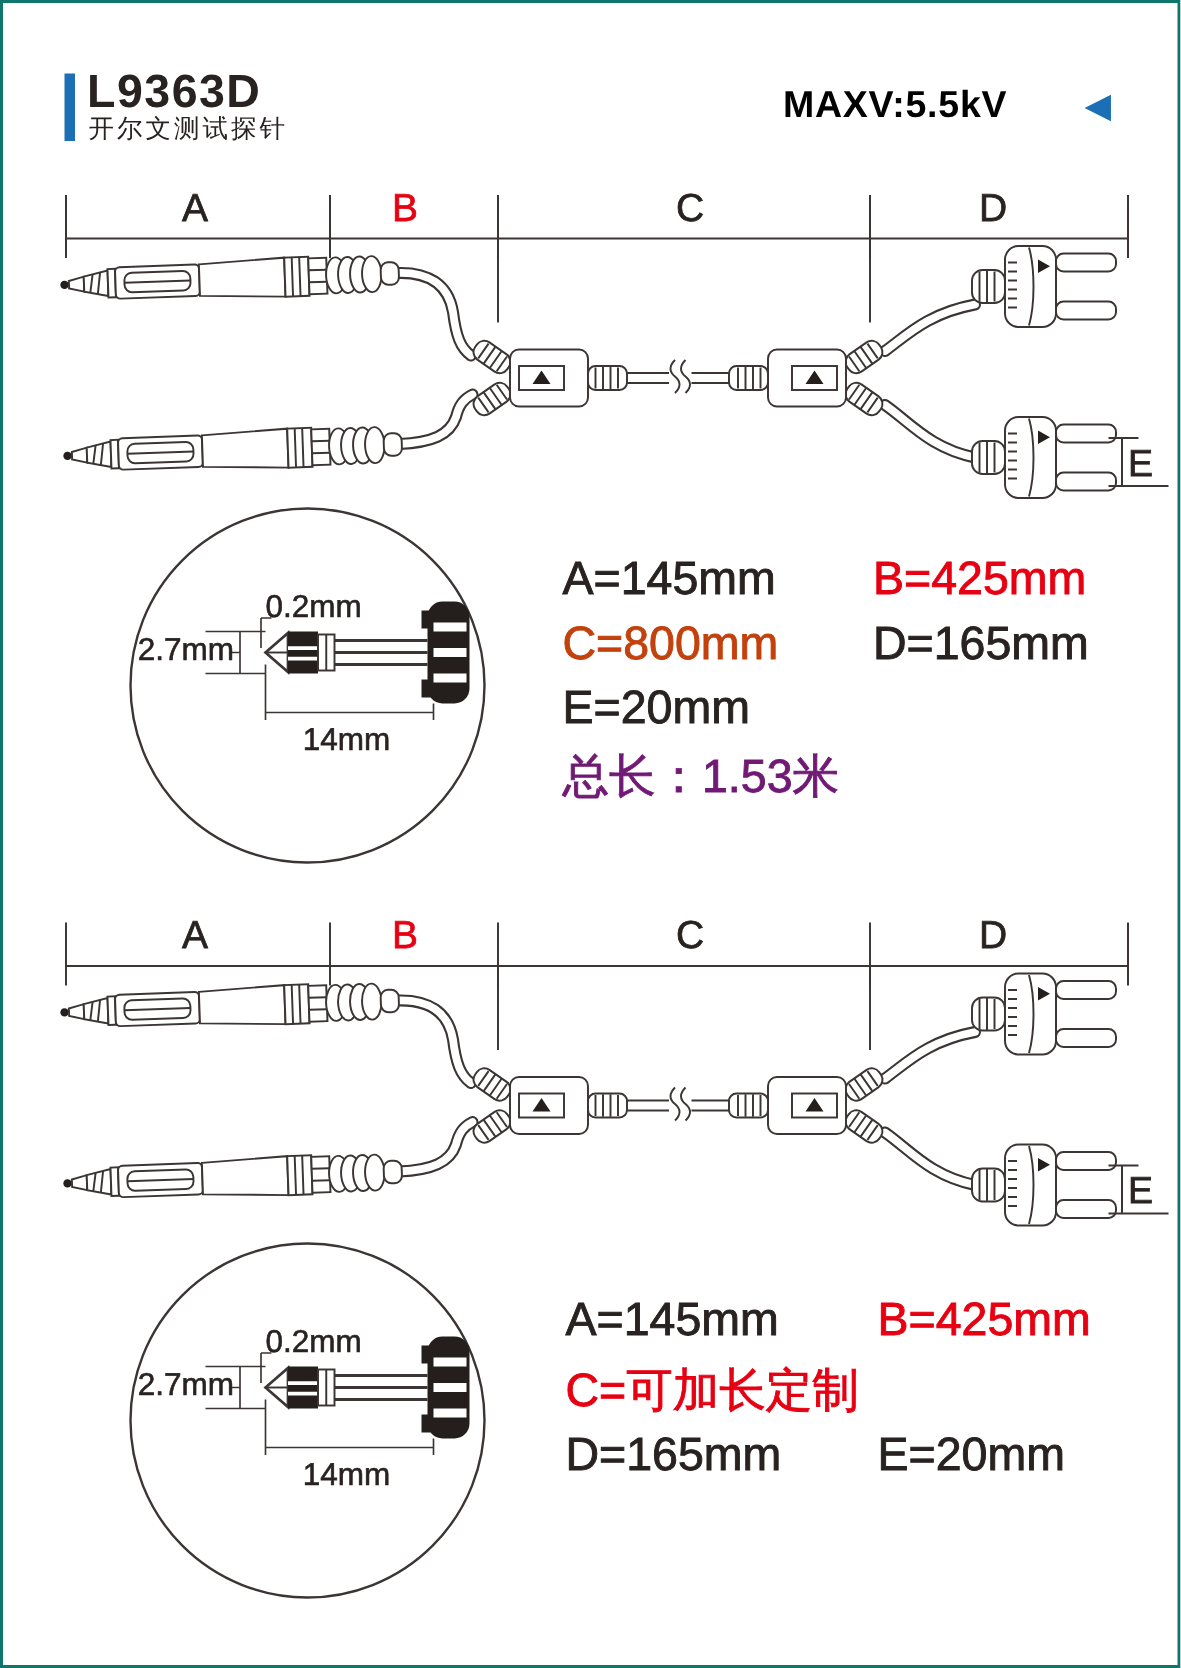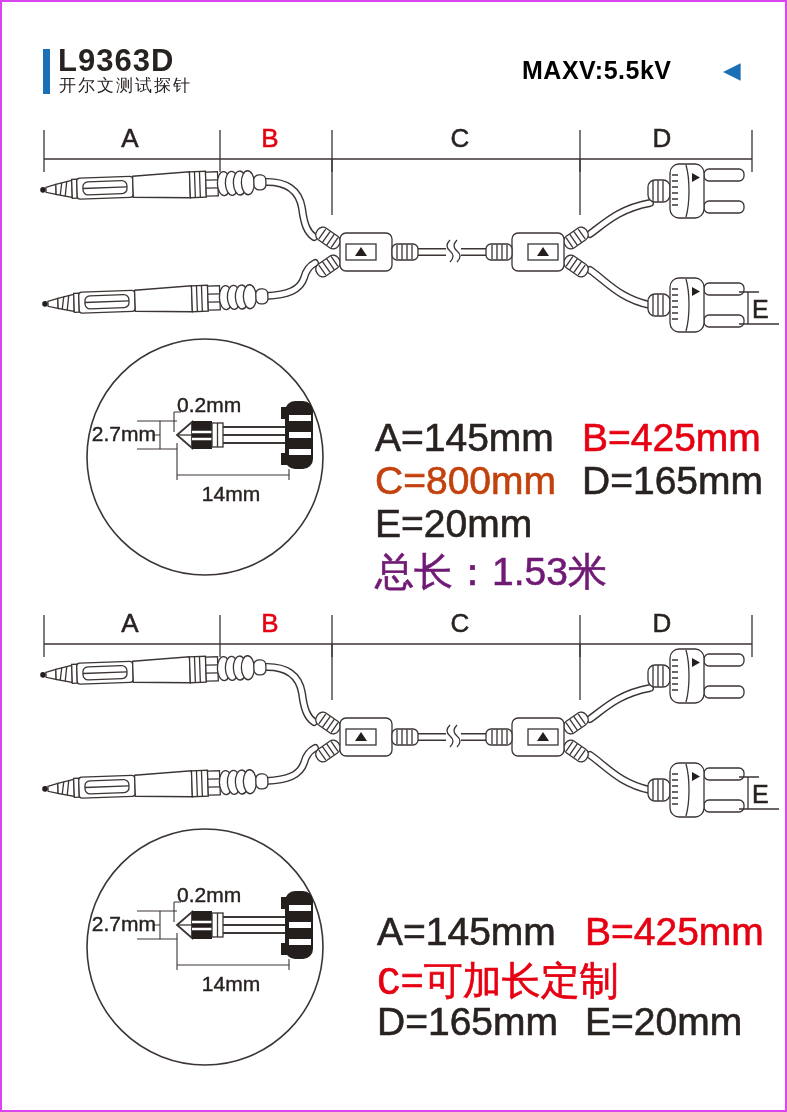--- a/index.html
+++ b/index.html
@@ -1,31 +1,31 @@
 <!DOCTYPE html>
 <html><head>
 <meta charset="utf-8">
 <style>
   html,body{margin:0;padding:0;background:#e9e9e9;}
   #page{
     position:relative;width:787px;height:1112px;background:#ffffff;
-    border:2px solid #d946ef;box-sizing:border-box;overflow:hidden;
+    border:2px solid #0f766e;box-sizing:border-box;overflow:hidden;
     font-family:"Liberation Sans","DejaVu Sans",sans-serif;color:#282220;
   }
   .abs{position:absolute;white-space:nowrap;}
   
   .accent-bar{position:absolute;left:41px;top:47px;width:7px;height:45px;background:#1a6fb5;}
   .model{left:56px;top:41px;font-size:31px;font-weight:bold;letter-spacing:1px;}
   .subtitle{left:57px;top:72px;font-size:17px;font-weight:normal;letter-spacing:2px;text-align:right;}
   .maxv{left:520px;top:54px;width:196px;text-align:left;font-size:25px;color:#000000;font-weight:bold;letter-spacing:.5px;}
   .tri{left:721px;top:55px;font-size:23px;color:#1a6fb5;}
   
   .seclab{width:44px;text-align:center;font-size:26px;-webkit-text-stroke:.5px currentColor;}
   
-  .spec{font-size:39px;margin-top:48px;-webkit-text-stroke:.6px currentColor;}
+  .spec{font-size:31px;-webkit-text-stroke:.6px currentColor;}
   
   .dim{font-size:21px;-webkit-text-stroke:.4px currentColor;}
   .elab{font-size:25px;-webkit-text-stroke:.5px currentColor;}
   
   svg{position:absolute;left:0;top:0;}
   .ln{stroke:#3b3533;fill:none;stroke-width:1.3;}
   .shape{stroke:#3b3533;fill:#ffffff;stroke-width:1.3;}
   .dk{fill:#241f1d;stroke:none;}
   .wt{stroke:#ffffff;fill:none;}
   .tube-out{fill:none;stroke:#3b3533;stroke-width:8;stroke-linecap:round;}
@@ -177,17 +177,17 @@
 
   <div class="abs spec" style="left: 373px; top: 366px; color: rgb(40, 34, 32);">A=145mm</div>
   <div class="abs spec" style="left: 580px; top: 366px; color: rgb(230, 0, 18);">B=425mm</div>
   <div class="abs spec" style="left: 373px; top: 409px; color: #c2410c;">C=800mm</div>
   <div class="abs spec" style="left: 580px; top: 409px; color: rgb(40, 34, 32);">D=165mm</div>
   <div class="abs spec" style="left: 373px; top: 452px; color: rgb(40, 34, 32);">E=20mm</div>
   <div class="abs spec" style="left: 373px; top: 495px; color: #701a75;">总长：1.53米</div>
 
   <div class="abs spec" style="left: 375px; top: 860px; color: rgb(40, 34, 32);">A=145mm</div>
   <div class="abs spec" style="left: 583px; top: 860px; color: rgb(230, 0, 18);">B=425mm</div>
-  <div class="abs spec" style="left: 375px; top: 904px; color: rgb(230, 0, 18); font-family: Liberation Mono, monospace;">C=可加长定制</div>
+  <div class="abs spec" style="left: 375px; top: 904px; color: rgb(230, 0, 18);">C=可加长定制</div>
   <div class="abs spec" style="left: 375px; top: 950px; color: rgb(40, 34, 32);">D=165mm</div>
   <div class="abs spec" style="left: 583px; top: 950px; color: rgb(40, 34, 32);">E=20mm</div>
 
 </div>
 
 </body></html>

